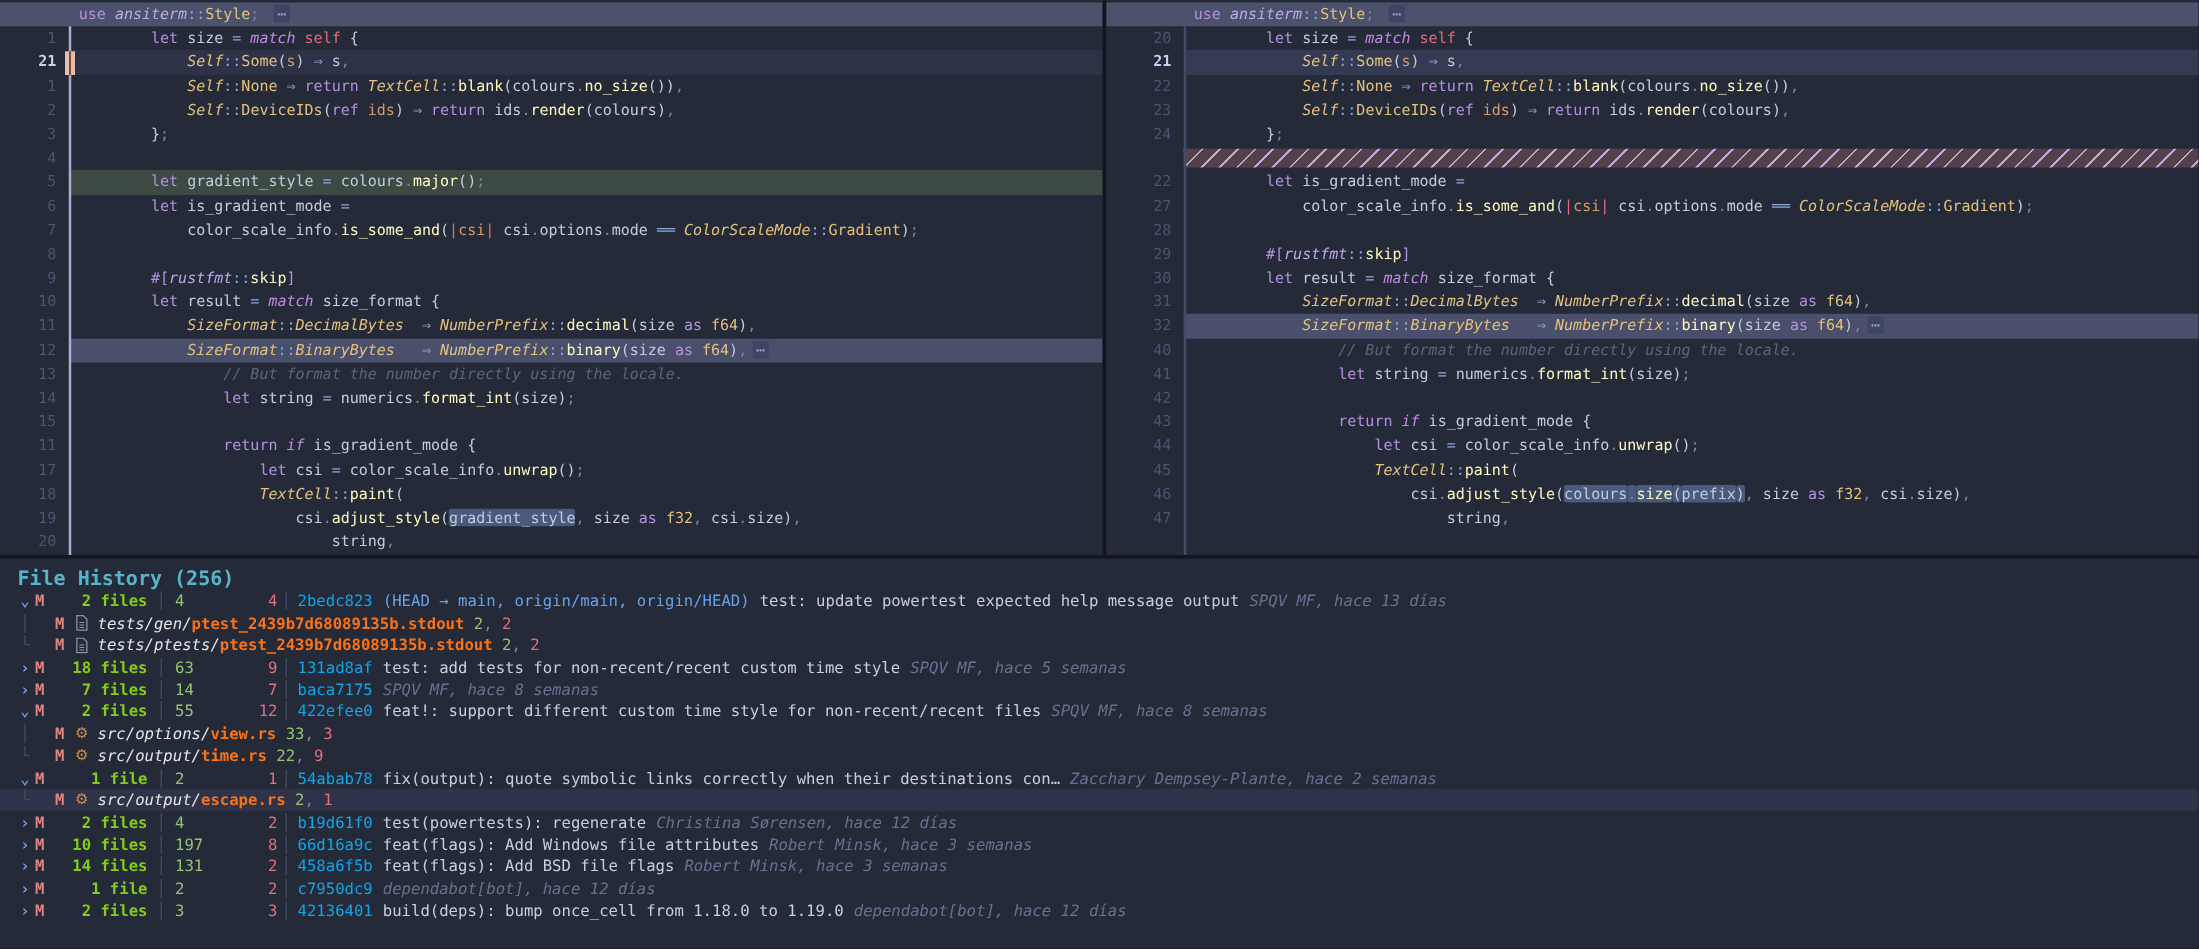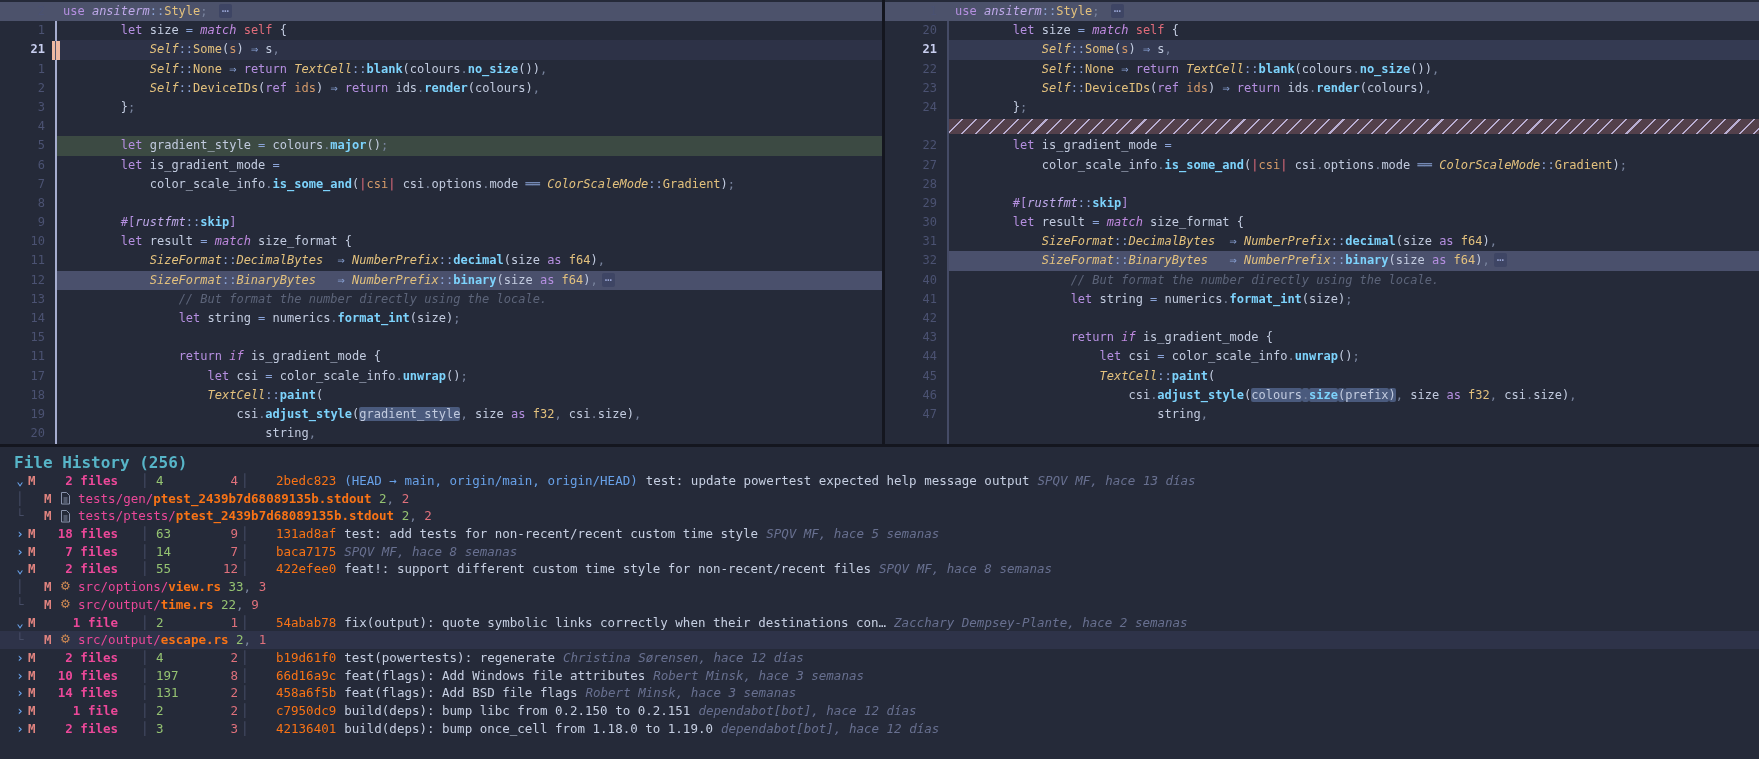--- a/index.html
+++ b/index.html
@@ -29,52 +29,52 @@
   .pane.left .vline{left:55px;background:#a6adcf;}
   .pane.right .vline{left:62px;background:#454b66;}
   .cursor{position:absolute;left:52px;top:40.5px;width:8px;height:19.2px;z-index:4;
      background:linear-gradient(90deg,#efb9a2 0 3px,rgba(30,26,40,.6) 3px 4.5px,#efb9a2 4.5px 8px);}
   
   .t-kw{color:#b58fe0;}
   .t-ctl{color:#c08ae0;font-style:italic;}
   .t-self{color:#e06c7a;}
   .t-typ{color:#e3c17d;font-style:italic;}
   .t-var{color:#e3c17d;}
-  .t-fn{color:#7dd3fc;font-weight:bold;}
+  .t-fn{color:#fef9c3;}
   .t-par{color:#d49a6a;}
   .t-pl{color:#c2cbdf;}
   .t-op{color:#8ba4d8;}
   .t-pu{color:#79849e;}
   .t-com{color:#5c6479;font-style:italic;}
   .t-ns{color:#bfa9ea;font-style:italic;}
   .t-pipe{color:#e06c7a;}
   .t-fold{color:#97a3d2;background:#3e4564;border-radius:2px;padding:0 3px;margin-left:4px;}
   .hlbox{background:#4a5a7d;border-radius:2px;}
   
   .hsep{height:3px;background:#14161f;}
   .history{height:309px;background:#252a39;padding-top:6px;box-sizing:border-box;overflow:hidden;}
   .htitle{height:19px;line-height:19px;padding-left:14px;font-size:16px;font-weight:bold;color:#57b5c8;}
   .hrow{display:flex;align-items:center;height:17.7px;line-height:17.7px;font-size:12.5px;white-space:pre;}
   .hrow.selected{background:#2e3349;}
   .twig{flex:0 0 16px;margin-left:12px;text-align:center;}
   .chev{color:#68a1e8;font-weight:bold;}
   .conn{color:#464d66;}
   .spacer16{flex:0 0 16px;}
   .mstat{flex:0 0 16px;color:#e0837f;font-weight:bold;}
-  .fcount{flex:0 0 74px;text-align:right;color:#ec4899;font-weight:bold;margin-right:20px;}
+  .fcount{flex:0 0 74px;text-align:right;color:#84cc16;font-weight:bold;margin-right:4px;}
   .hpipe{flex:0 0 14px;text-align:center;color:#464d66;}
   .addn{flex:0 0 48px;color:#95c372;padding-left:4px;}
   .deln{flex:0 0 34px;text-align:right;color:#e0717c;}
-  .hash{color:#f97316;margin-left:24px;}
+  .hash{color:#0ea5e9;margin-left:2px;}
   .refs{color:#68a1e8;margin-left:8px;}
   .cmsg{color:#c6cfe2;margin-left:8px;}
   .meta{color:#687090;font-style:italic;margin-left:8px;}
   .ficon{flex:0 0 18px;display:flex;align-items:center;}
   .rust-glyph{color:#cf8a53;font-family:"DejaVu Sans",sans-serif;font-size:12px;}
-  .fdir{color:#ec4899;}
+  .fdir{color:#e5e5e5;font-style:italic;}
   .fname{color:#f97316;font-weight:bold;}
   .fadd{color:#95c372;}
   .fdel{color:#e0717c;}
   .fpu{color:#79849e;}
 </style>
 </head>
 <body>
 
 <div class="screen">
   <div class="editors">
@@ -148,17 +148,17 @@
         <div class="hrow"><span class="twig chev">›</span><span class="mstat">M</span><span class="fcount">18 files</span><span class="hpipe">│</span><span class="addn">63</span><span class="deln">9</span><span class="hpipe">│</span><span class="hash">131ad8af</span><span class="cmsg">test: add tests for non-recent/recent custom time style</span><span class="meta">SPQV MF, hace 5 semanas</span></div>
         <div class="hrow"><span class="twig chev">›</span><span class="mstat">M</span><span class="fcount">7 files</span><span class="hpipe">│</span><span class="addn">14</span><span class="deln">7</span><span class="hpipe">│</span><span class="hash">baca7175</span><span class="meta">SPQV MF, hace 8 semanas</span></div>
         <div class="hrow"><span class="twig chev">⌄</span><span class="mstat">M</span><span class="fcount">2 files</span><span class="hpipe">│</span><span class="addn">55</span><span class="deln">12</span><span class="hpipe">│</span><span class="hash">422efee0</span><span class="cmsg">feat!: support different custom time style for non-recent/recent files</span><span class="meta">SPQV MF, hace 8 semanas</span></div>
         <div class="hrow"><span class="twig conn">│</span><span class="spacer16"></span><span class="mstat">M</span><span class="ficon"><span class="rust-glyph">⚙</span></span><span class="fdir">src/options/</span><span class="fname">view.rs</span><span class="fpu"> </span><span class="fadd">33</span><span class="fpu">, </span><span class="fdel">3</span></div>
         <div class="hrow"><span class="twig conn">└</span><span class="spacer16"></span><span class="mstat">M</span><span class="ficon"><span class="rust-glyph">⚙</span></span><span class="fdir">src/output/</span><span class="fname">time.rs</span><span class="fpu"> </span><span class="fadd">22</span><span class="fpu">, </span><span class="fdel">9</span></div>
         <div class="hrow"><span class="twig chev">⌄</span><span class="mstat">M</span><span class="fcount">1 file</span><span class="hpipe">│</span><span class="addn">2</span><span class="deln">1</span><span class="hpipe">│</span><span class="hash">54abab78</span><span class="cmsg">fix(output): quote symbolic links correctly when their destinations con…</span><span class="meta">Zacchary Dempsey-Plante, hace 2 semanas</span></div>
         <div class="hrow selected"><span class="twig conn">└</span><span class="spacer16"></span><span class="mstat">M</span><span class="ficon"><span class="rust-glyph">⚙</span></span><span class="fdir">src/output/</span><span class="fname">escape.rs</span><span class="fpu"> </span><span class="fadd">2</span><span class="fpu">, </span><span class="fdel">1</span></div>
         <div class="hrow"><span class="twig chev">›</span><span class="mstat">M</span><span class="fcount">2 files</span><span class="hpipe">│</span><span class="addn">4</span><span class="deln">2</span><span class="hpipe">│</span><span class="hash">b19d61f0</span><span class="cmsg">test(powertests): regenerate</span><span class="meta">Christina Sørensen, hace 12 días</span></div>
         <div class="hrow"><span class="twig chev">›</span><span class="mstat">M</span><span class="fcount">10 files</span><span class="hpipe">│</span><span class="addn">197</span><span class="deln">8</span><span class="hpipe">│</span><span class="hash">66d16a9c</span><span class="cmsg">feat(flags): Add Windows file attributes</span><span class="meta">Robert Minsk, hace 3 semanas</span></div>
         <div class="hrow"><span class="twig chev">›</span><span class="mstat">M</span><span class="fcount">14 files</span><span class="hpipe">│</span><span class="addn">131</span><span class="deln">2</span><span class="hpipe">│</span><span class="hash">458a6f5b</span><span class="cmsg">feat(flags): Add BSD file flags</span><span class="meta">Robert Minsk, hace 3 semanas</span></div>
-        <div class="hrow"><span class="twig chev">›</span><span class="mstat">M</span><span class="fcount">1 file</span><span class="hpipe">│</span><span class="addn">2</span><span class="deln">2</span><span class="hpipe">│</span><span class="hash">c7950dc9</span><span class="cmsg">build(deps): bump libc from 0.2.150 to 0.2.151</span><span class="meta">dependabot[bot], hace 12 días</span></div>
+        <div class="hrow"><span class="twig chev">›</span><span class="mstat">M</span><span class="fcount">1 file</span><span class="hpipe">│</span><span class="addn">2</span><span class="deln">2</span><span class="hpipe">│</span><span class="hash">c7950dc9</span><span class="meta">dependabot[bot], hace 12 días</span></div>
         <div class="hrow"><span class="twig chev">›</span><span class="mstat">M</span><span class="fcount">2 files</span><span class="hpipe">│</span><span class="addn">3</span><span class="deln">3</span><span class="hpipe">│</span><span class="hash">42136401</span><span class="cmsg">build(deps): bump once_cell from 1.18.0 to 1.19.0</span><span class="meta">dependabot[bot], hace 12 días</span></div>
       </div>
   </div>
 </div>
 
 </body></html>

